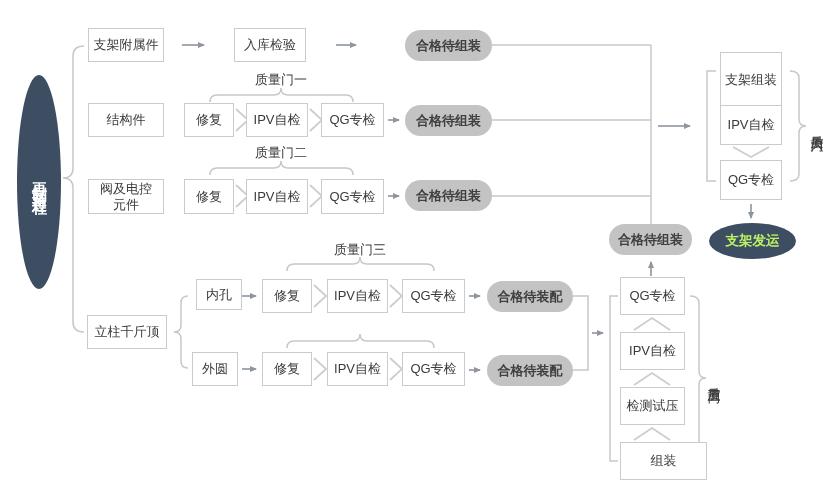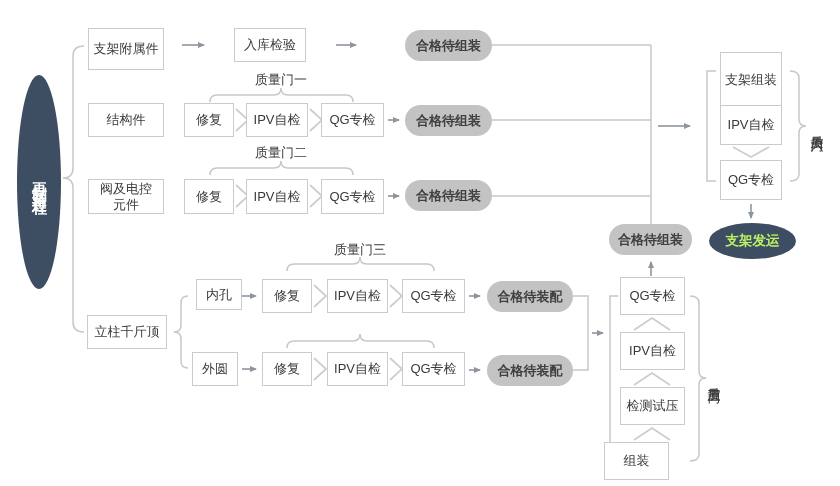--- a/index.html
+++ b/index.html
@@ -103,21 +103,21 @@
     <line x1="592" y1="333" x2="603" y2="333" stroke="#8e959c" stroke-width="1.6" marker-end="url(#arr)"></line>
     <line x1="658" y1="126" x2="690" y2="126" stroke="#8e959c" stroke-width="1.6" marker-end="url(#arr)"></line>
     <line x1="651" y1="276" x2="651" y2="262" stroke="#8e959c" stroke-width="1.6" marker-end="url(#arr)"></line>
     <line x1="751" y1="204" x2="751" y2="218" stroke="#8e959c" stroke-width="1.6" marker-end="url(#arr)"></line>
   </svg>
 
   <div class="ellipse-root">
     <span class="vtext">再制造过程</span>
   </div>
 
-  <div class="box" style="left:88px;top:28px;width:76px;height:42px;">
+  <div class="box" style="left:88px;top:28px;width:76px;height:34px;">
       <span>支架附属件</span>
     </div>
   <div class="box" style="left:234px;top:28px;width:72px;height:34px;">
       <span>入库检验</span>
     </div>
   <div class="pill" style="left:405px;top:30px;width:87px;height:31px;">
       <span>合格待组装</span>
     </div>
 
   <div class="gate-label" style="left:221px;top:72px;width:120px;">质量门一</div>
@@ -196,21 +196,21 @@
 
   <div class="box" style="left:620px;top:277px;width:65px;height:38px;">
       <span>QG专检</span>
     </div>
   <div class="box" style="left:620px;top:332px;width:65px;height:38px;">
       <span>IPV自检</span>
     </div>
   <div class="box" style="left:620px;top:387px;width:65px;height:38px;">
       <span>检测试压</span>
     </div>
-  <div class="box" style="left:604px;top:442px;width:65px;height:38px;">
+  <div class="box" style="left:620px;top:442px;width:87px;height:38px;">
       <span>组装</span>
     </div>
   <div class="gate-label-v" style="left:704px;top:348px;width:20px;height:62px;">质量门五</div>
   <div class="pill" style="left:609px;top:224px;width:83px;height:31px;">
       <span>合格待组装</span>
     </div>
 
   <div class="box" style="left:720px;top:52px;width:62px;height:56px;">
       <span>支架组装</span>
     </div>

